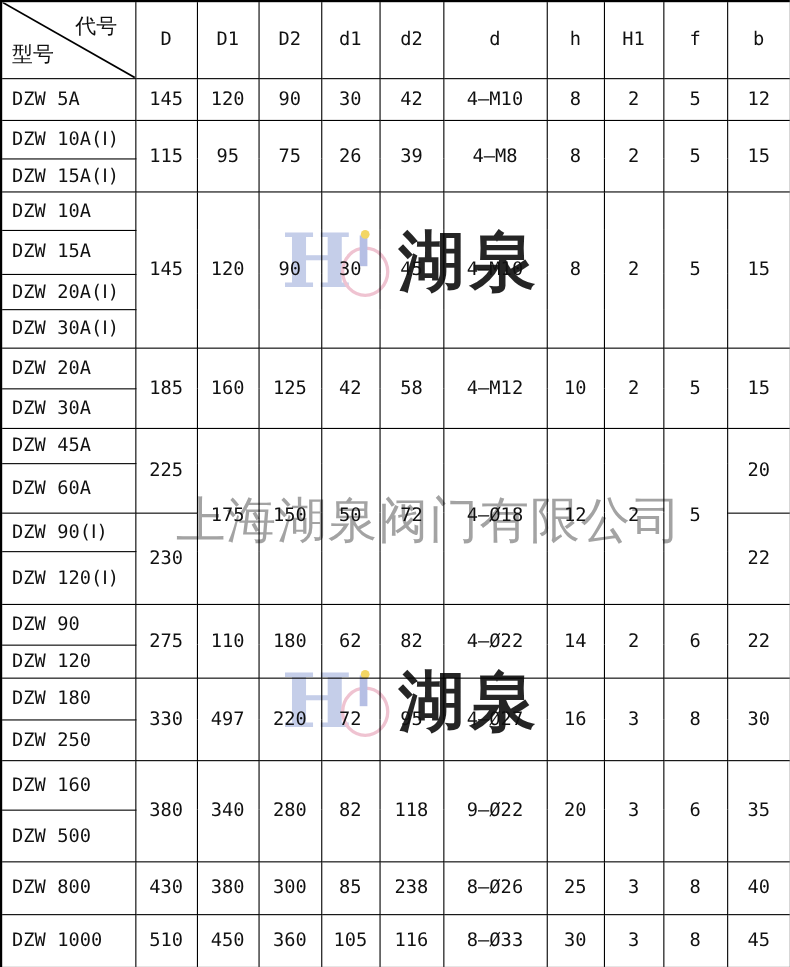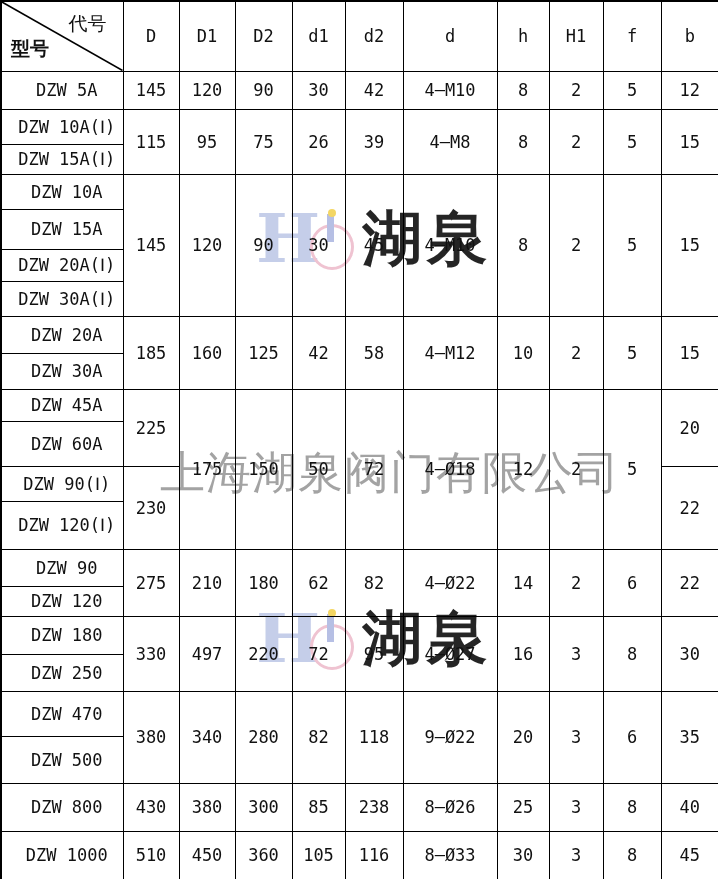--- a/index.html
+++ b/index.html
@@ -48,28 +48,28 @@
     background:transparent;
   }
   table.spec, table.spec td, table.spec th { border:1px solid #000; }
   table.spec { border:2px solid #000; }
   td, th {
     text-align:center; vertical-align:middle;
     font-size:17px; font-weight:normal;
     padding:0; background:transparent;
     overflow:hidden;
   }
-  td.model { text-align:center; padding-left:9px; font-size:17px; }
+  td.model { text-align:left; padding-left:9px; font-size:17px; }
   th.colhead { font-size:17px; }
 
   
   th.corner { position:relative; padding:16px; }
   th.corner svg { position:absolute; left:0; top:0; width:100%; height:100%; display:block; }
   .corner-top    { position:absolute; top:9px;  right:16px; font-size:19px; }
-  .corner-bottom { position:absolute; bottom:9px; left:9px;  font-size:19px;font-weight:bold; }
+  .corner-bottom { position:absolute; bottom:9px; left:9px;  font-size:19px; }
 </style>
 </head>
 <body>
 
 <div class="wm logo" style="left:256px; top:208px;">
   <span class="logo-h">H</span>
     <span class="logo-ball">
       <span class="ball-stem"></span>
       <span class="ball-dot"></span>
     </span>
@@ -215,21 +215,21 @@
     <td rowspan="2">230</td>
     <td rowspan="2">22</td>
   </tr>
   <tr style="height:48px">
     <td class="model">DZW 120(Ⅰ)</td>
   </tr>
 
   <tr style="height:37px">
     <td class="model">DZW 90</td>
     <td rowspan="2">275</td>
-    <td rowspan="2">210</td>
+    <td rowspan="2">110</td>
     <td rowspan="2">180</td>
     <td rowspan="2">62</td>
     <td rowspan="2">82</td>
     <td rowspan="2">4—Ø22</td>
     <td rowspan="2">14</td>
     <td rowspan="2">2</td>
     <td rowspan="2">6</td>
     <td rowspan="2">22</td>
   </tr>
   <tr style="height:30px">
@@ -247,21 +247,21 @@
     <td rowspan="2">16</td>
     <td rowspan="2">3</td>
     <td rowspan="2">8</td>
     <td rowspan="2">30</td>
   </tr>
   <tr style="height:37px">
     <td class="model">DZW 250</td>
   </tr>
 
   <tr style="height:45px">
-    <td class="model">DZW 470</td>
+    <td class="model">DZW 160</td>
     <td rowspan="2">380</td>
     <td rowspan="2">340</td>
     <td rowspan="2">280</td>
     <td rowspan="2">82</td>
     <td rowspan="2">118</td>
     <td rowspan="2">9—Ø22</td>
     <td rowspan="2">20</td>
     <td rowspan="2">3</td>
     <td rowspan="2">6</td>
     <td rowspan="2">35</td>

